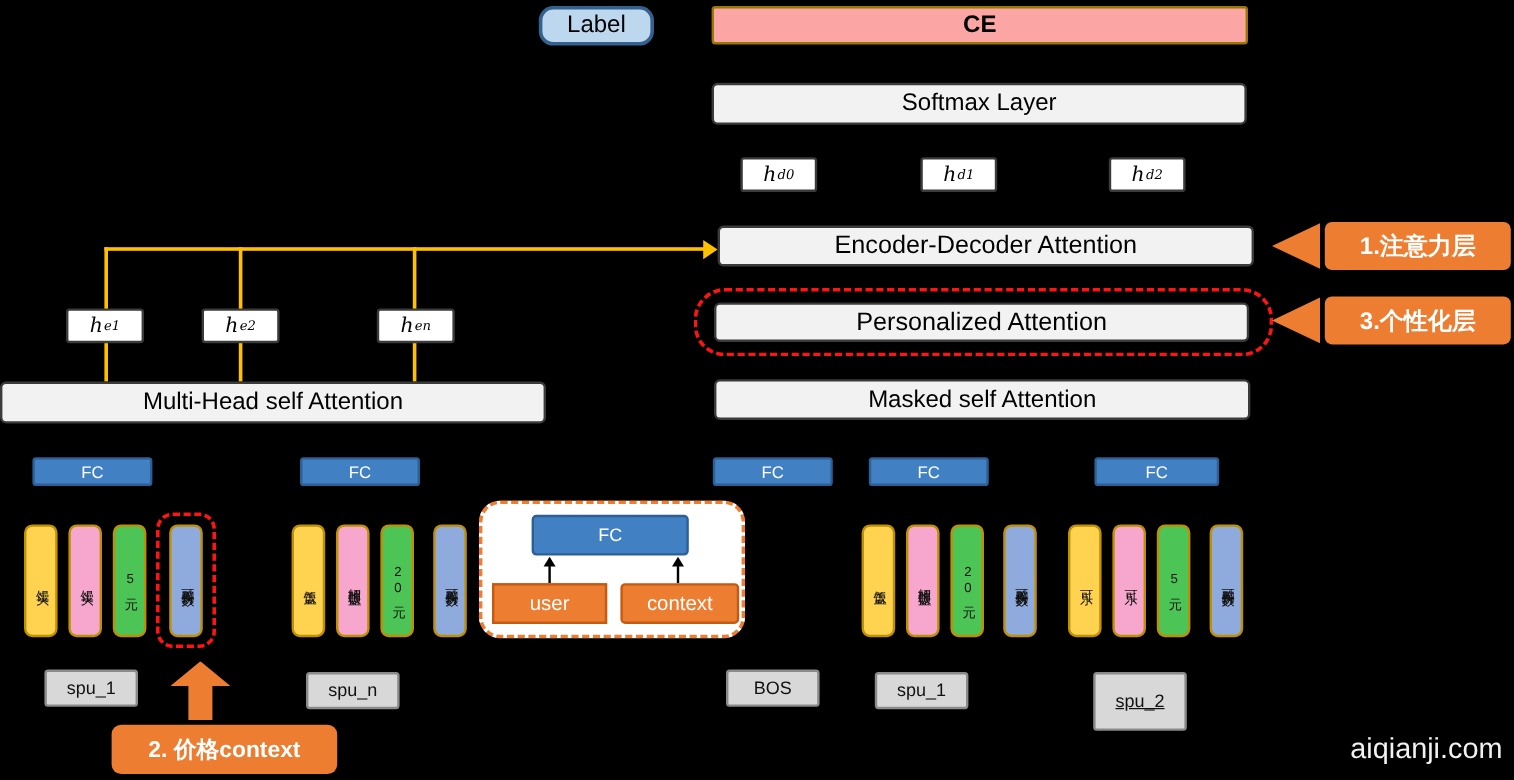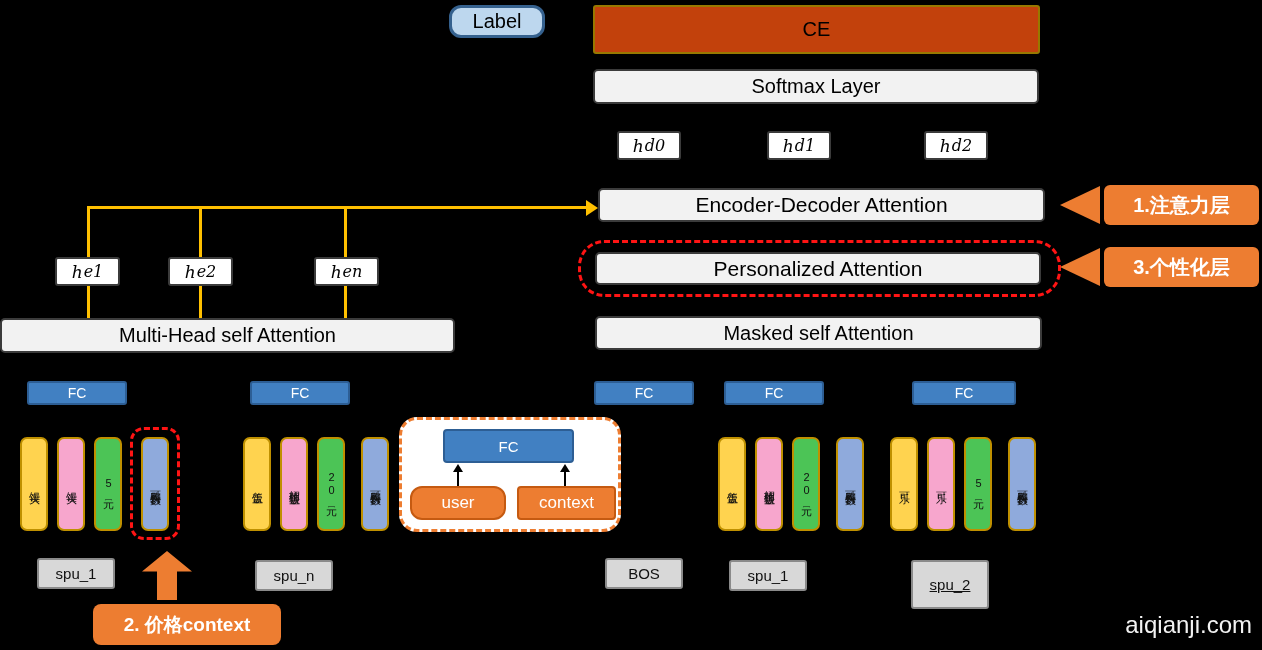--- a/index.html
+++ b/index.html
@@ -4,21 +4,21 @@
 <style>
   html,body{margin:0;padding:0;background:#000;}
   *{box-sizing:border-box;}
   #canvas{position:relative;width:1262px;height:650px;background:#000;overflow:hidden;
           font-family:"Liberation Sans",sans-serif;}
   .abs{position:absolute;}
   .center{display:flex;align-items:center;justify-content:center;}
   .white-box{background:#F2F2F2;border:2px solid #3B3B3B;border-radius:5px;color:#000;}
   .hbox{background:#FFFFFF;border:2px solid #3B3B3B;border-radius:3px;color:#000;
         font-family:"DejaVu Serif",serif;font-style:italic;font-size:17px;}
-  .hbox sub{font-size:16px;margin-left:1px;}
+  .hbox sub{font-size:11px;margin-left:1px;}
   .fcbox{background:#4180C2;border:2px solid #2D5E94;border-radius:3px;color:#fff;font-size:14px;}
   .bar{width:28px;height:94px;border:2px solid #BF9000;border-radius:7px;
        display:flex;align-items:center;justify-content:center;}
   .vtext{writing-mode:vertical-rl;text-orientation:upright;font-size:11px;line-height:1;
          letter-spacing:1px;color:#111;}
   .tokens{position:absolute;top:437px;display:flex;gap:9px;}
   .gbox{background:#D8D8D8;border:2px solid #8A8A8A;border-radius:3px;color:#111;font-size:15px;}
   .orange-box{background:#ED7D31;color:#fff;font-weight:bold;align-items:center;}
   .yline{background:#FFC000;}
   .fs20{font-size:20px;}
@@ -43,21 +43,21 @@
   <div class="abs yline" style="left:87px;top:206px;width:500px;height:3px;"></div>
   <div class="abs yhead" style="left:586px;top:200px;"></div>
   <div class="abs yline" style="left:87px;top:206px;width:3px;height:112px;"></div>
   <div class="abs yline" style="left:199px;top:206px;width:3px;height:112px;"></div>
   <div class="abs yline" style="left:344px;top:206px;width:3px;height:112px;"></div>
 
   <div class="abs center fs20" style="left:449px;top:5px;width:96px;height:33px;background:#BDD7EE;border:3px solid #35618E;border-radius:12px;color:#000;">
       <span>Label</span>
     </div>
 
-  <div class="abs center fs20" style="left:593px;top:5px;width:447px;height:49px;background:#c2410c;border:2px solid #987800;border-radius:3px;color:#000;font-weight:400;">
+  <div class="abs center fs20" style="left:593px;top:5px;width:447px;height:32px;background:#fca5a5;border:2px solid #987800;border-radius:3px;color:#000;font-weight:700;">
       <span>CE</span>
     </div>
 
   <div class="abs center white-box fs20" style="left:593px;top:69px;width:446px;height:35px;">
       <span>Softmax Layer</span>
     </div>
 
   <div class="abs center hbox" style="left:617px;top:131px;width:64px;height:29px;">
     <span>h</span>
       <sub>d0</sub>
@@ -148,21 +148,21 @@
         <span class="vtext">可购买份数</span>
       </div>
   </div>
 
   <div class="abs" style="left:399px;top:417px;width:222px;height:115px;background:#fff;border:3px dashed #ED7D31;border-radius:18px;">
     <div class="abs center fcbox" style="left:41px;top:9px;width:131px;height:34px;font-size:15px;border-radius:4px;">
         <span>FC</span>
       </div>
     <div class="varrow" style="left:55px;top:51px;height:15px;"></div>
     <div class="varrow" style="left:162px;top:51px;height:15px;"></div>
-    <div class="abs center orange-box" style="left:8px;top:66px;width:96px;height:34px;border-radius:12px;font-size:17px;font-weight:normal;border:2px solid #C55A11;">
+    <div class="abs center orange-box" style="left:8px;top:66px;width:96px;height:34px;border-radius:0;font-size:17px;font-weight:normal;border:2px solid #C55A11;">
         <span>user</span>
       </div>
     <div class="abs center orange-box" style="left:115px;top:66px;width:99px;height:34px;border-radius:4px;font-size:17px;font-weight:normal;border:2px solid #C55A11;">
         <span>context</span>
       </div>
   </div>
 
   <div class="tokens" style="left:718px;">
     <div class="bar" style="background: rgb(255, 211, 79);">
         <span class="vtext">盖饭</span>

